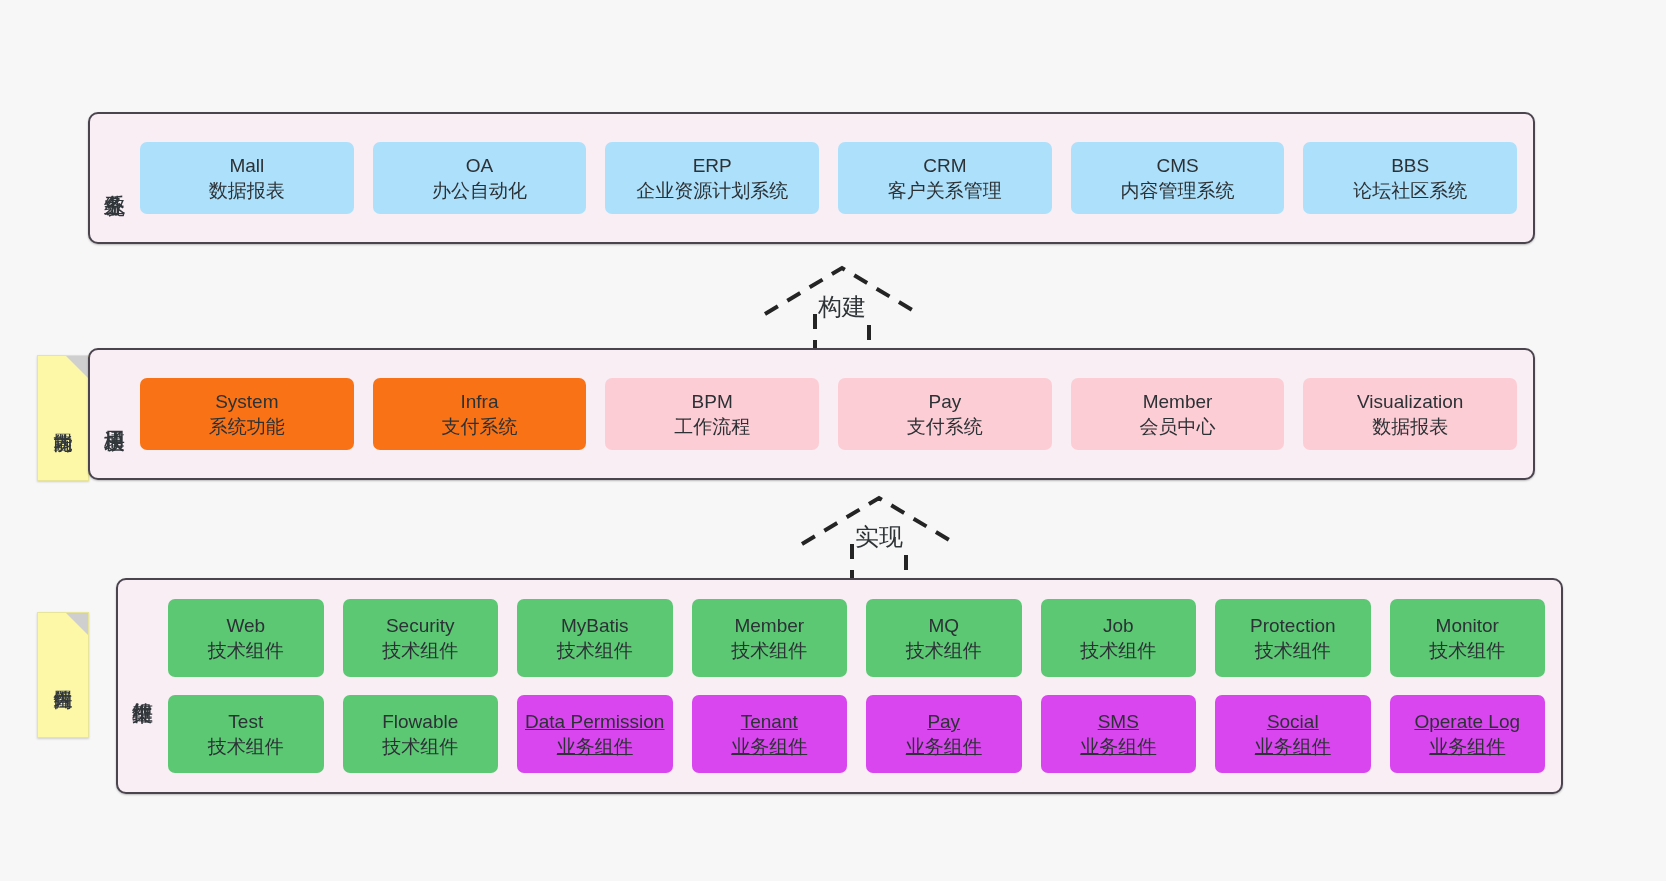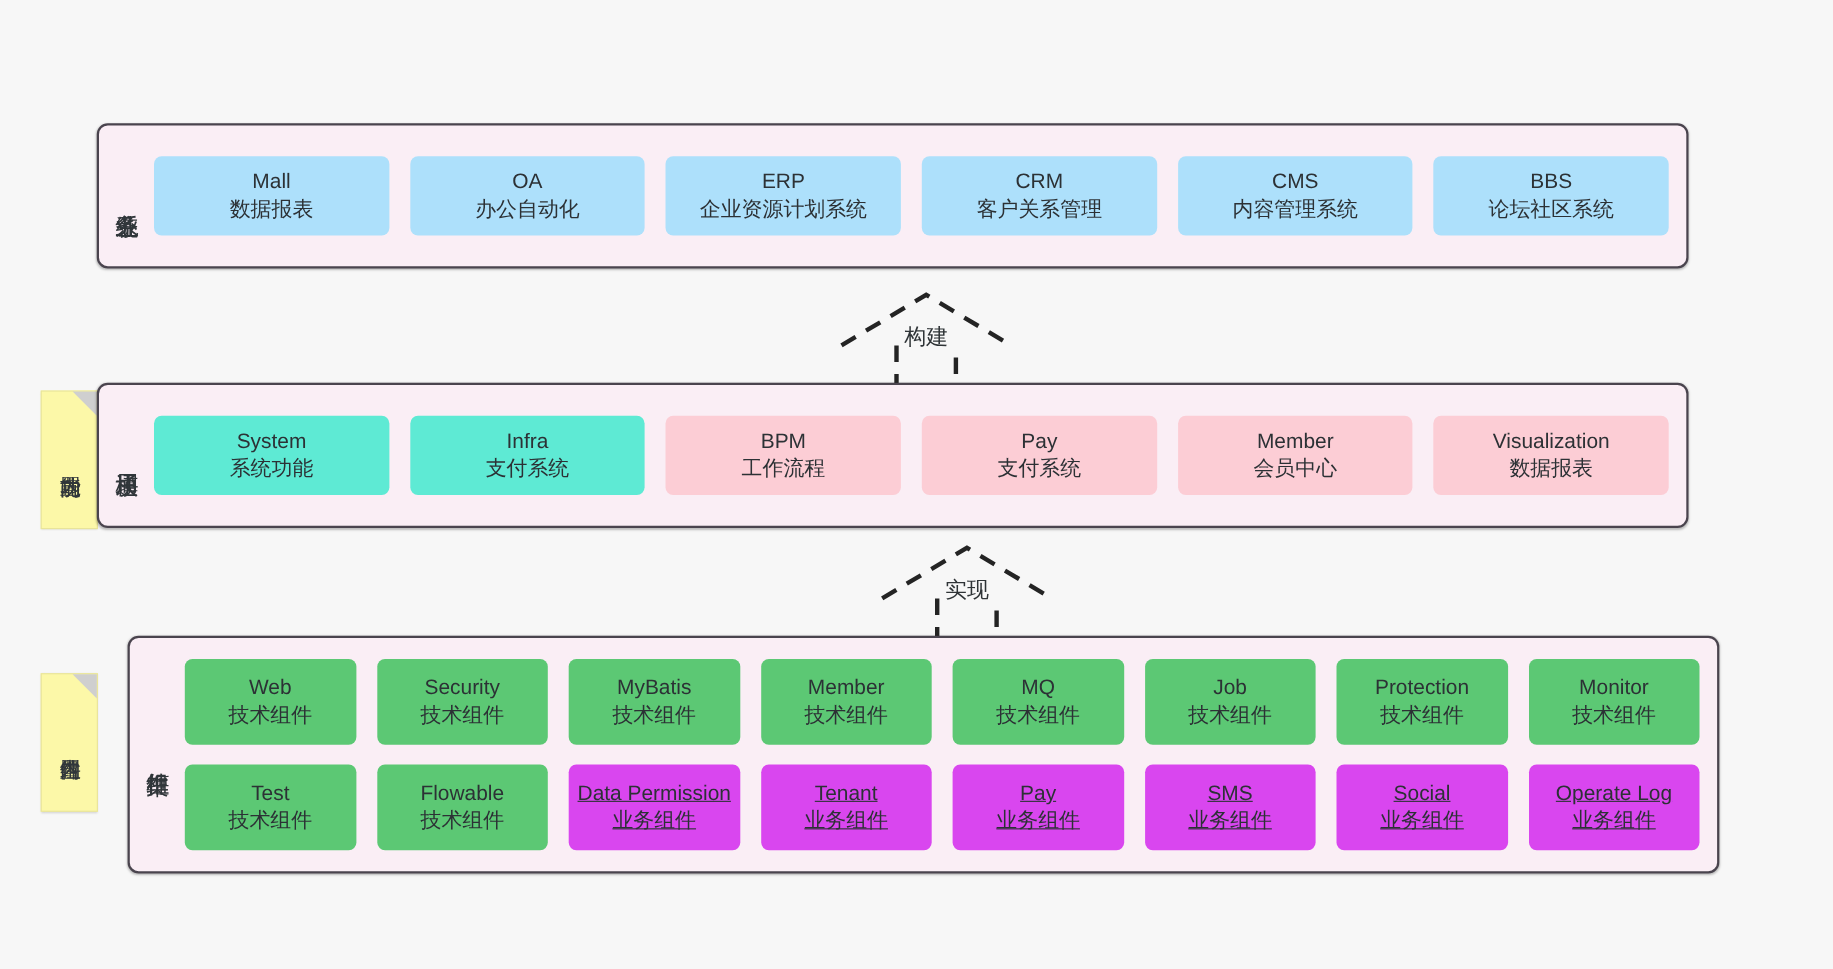--- a/index.html
+++ b/index.html
@@ -75,21 +75,21 @@
     font-size: 19px;
     line-height: 25px;
     color: #2c3135;
     padding: 6px 4px;
     box-sizing: border-box;
   }
   .card .ln { display: block; }
 
   
   .c-blue       { background: #ade0fb; }
-  .c-red        { background: #5eead4; }
+  .c-red        { background: #f97316; }
   .c-pink       { background: #fccdd5; }
   .c-green      { background: #5cc874; }
   .c-greenlight { background: #d946ef; text-decoration: underline; }
 
   
   #layer-business { left: 88px;  top: 112px; width: 1447px; height: 132px; }
   #layer-common   { left: 88px;  top: 348px; width: 1447px; height: 132px; }
   #layer-frame    { left: 88px;  top: 578px; width: 1447px; height: 216px; margin-left: 28px; }
 
   #layer-business .card,
@@ -129,21 +129,21 @@
     position: absolute;
     width: 170px;
     height: 100px;
   }
   .uml-arrow svg { display: block; overflow: visible; }
   .uml-label {
     position: absolute;
     left: 50%;
     transform: translateX(-50%);
     top: 38px;
-    font-size: 20px;
+    font-size: 24px;
     line-height: 22px;
     color: #2f3437;
     background: transparent;
     white-space: nowrap;
     padding: 0 2px;
   }
   #arrow-build   { left: 757px; top: 258px; }
   #arrow-realize { left: 794px; top: 488px; }
 </style>
 </head>

